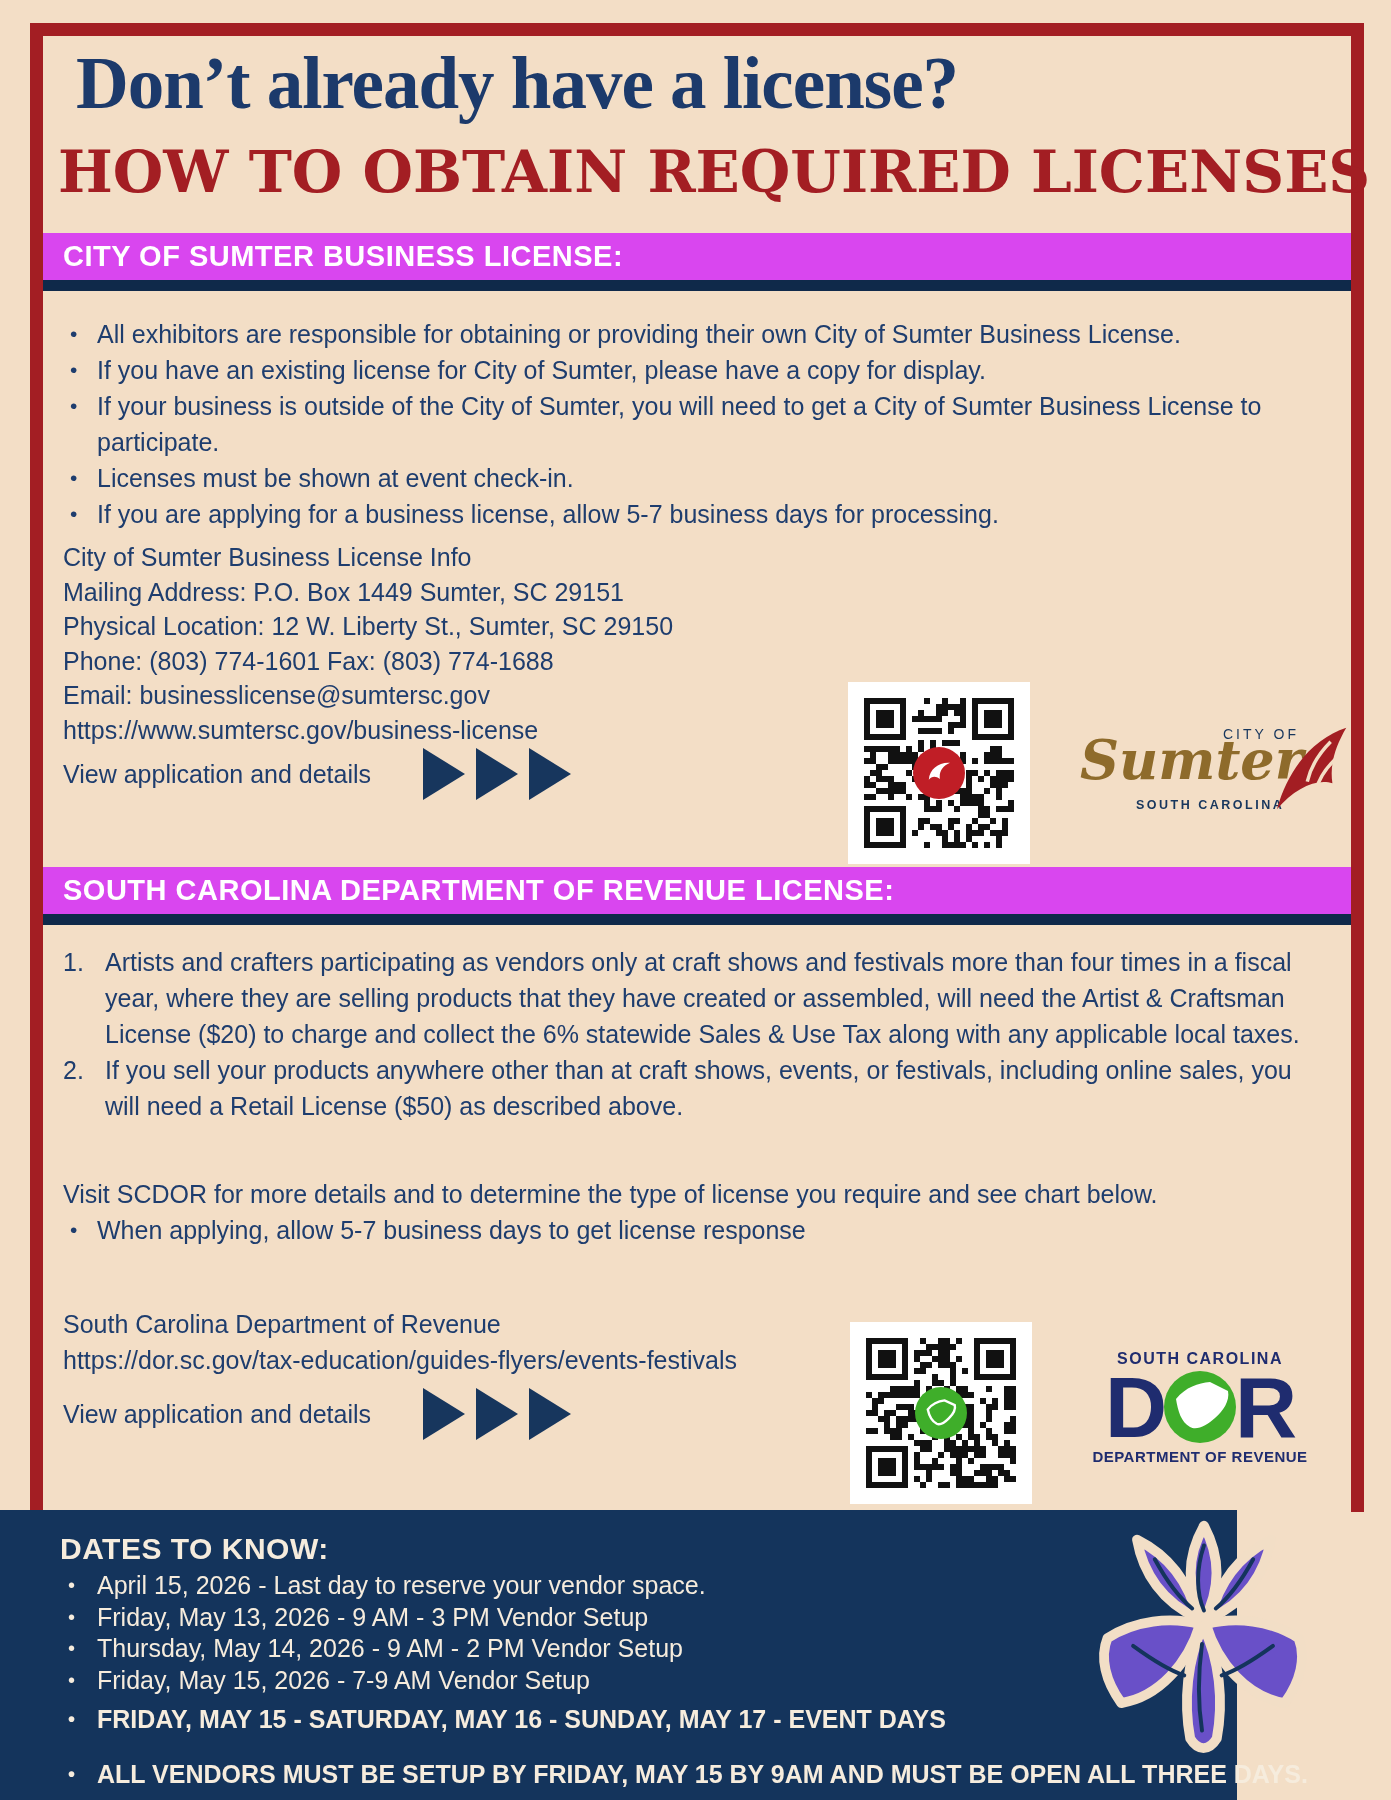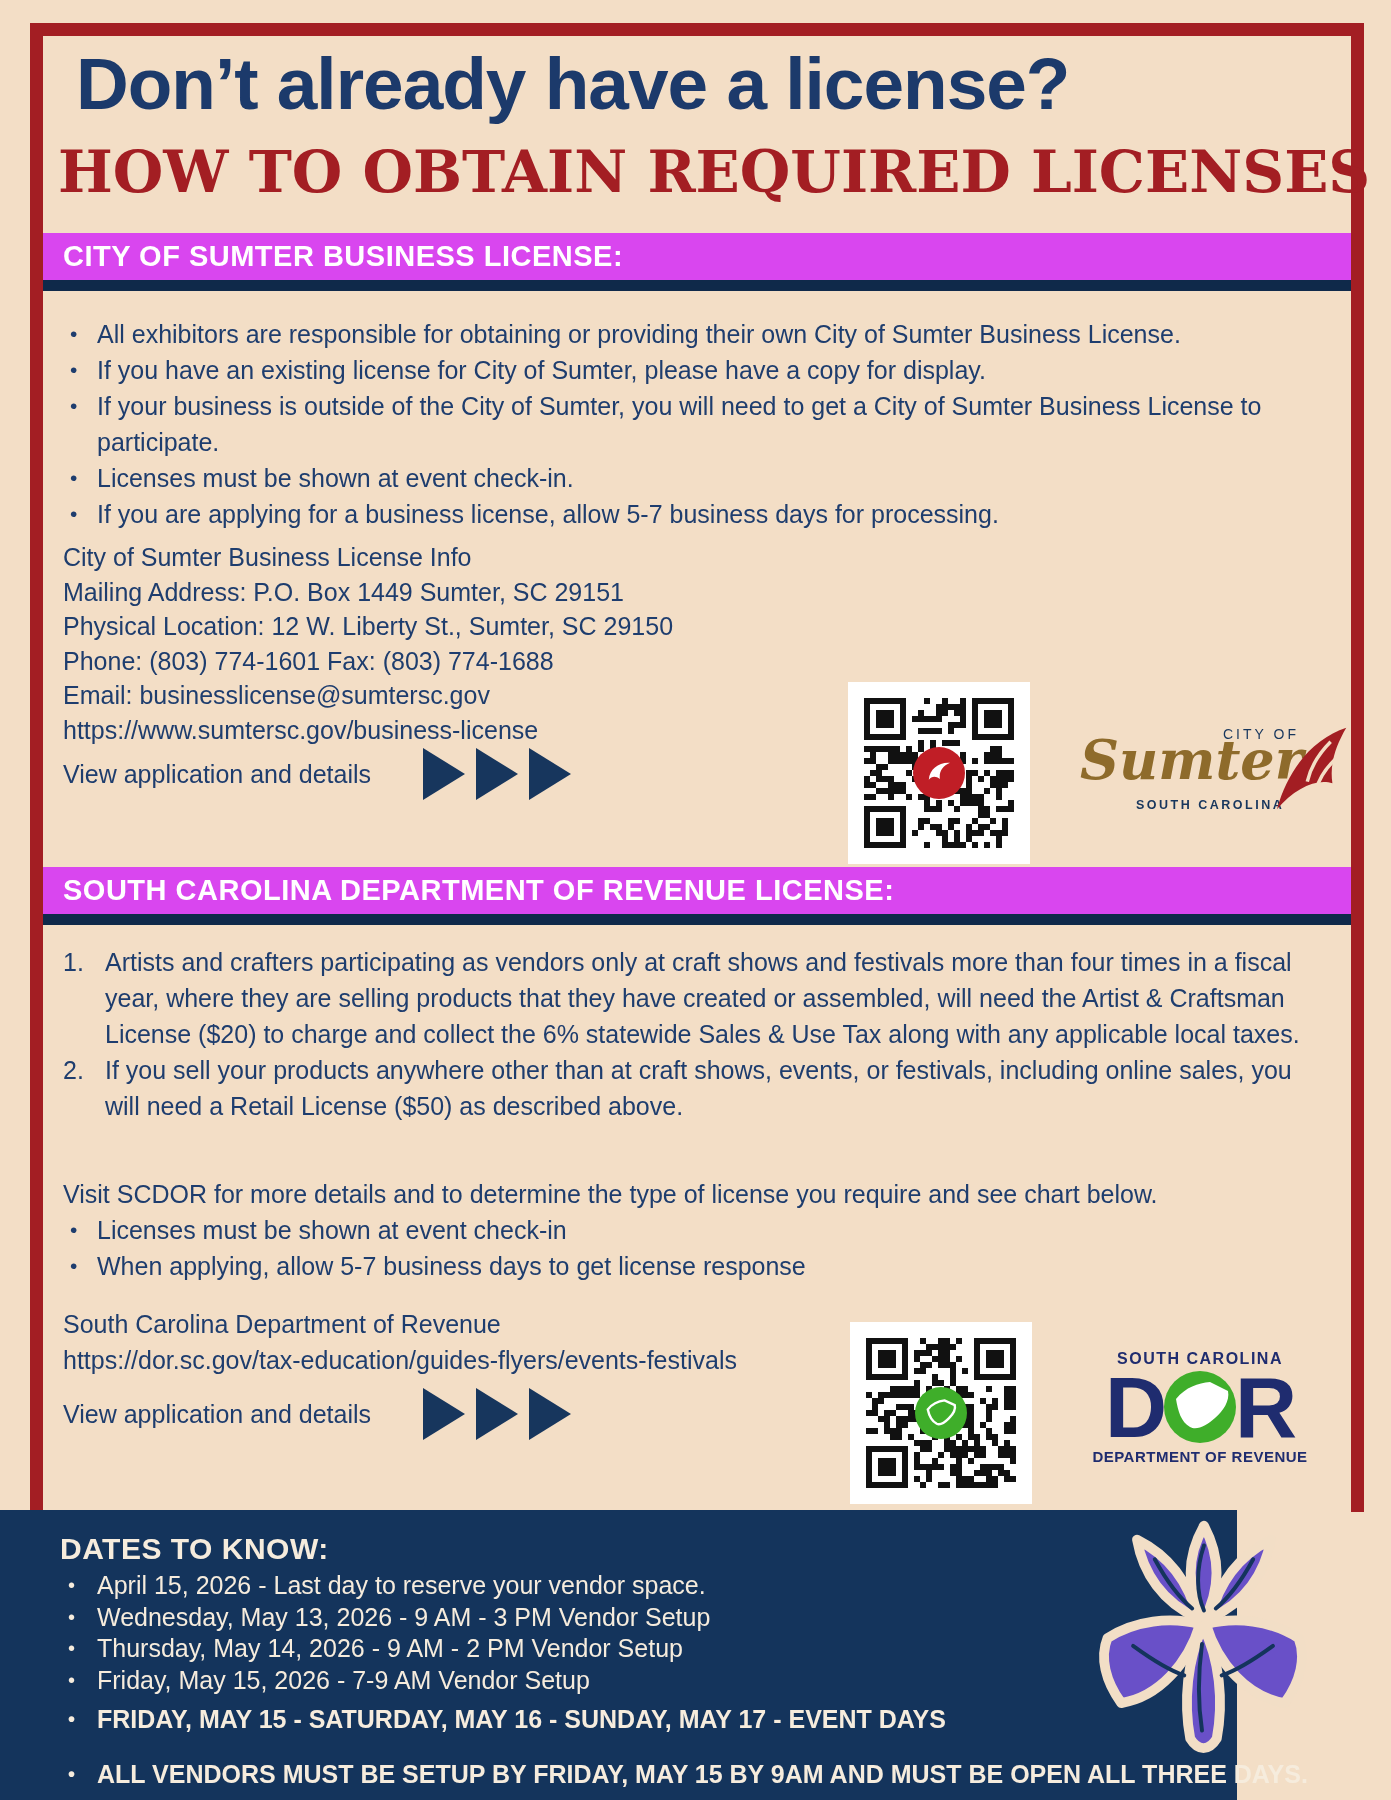--- a/index.html
+++ b/index.html
@@ -11,21 +11,21 @@
   }
   
   .frame{position:absolute;background:#A31E23;}
   #frame-top{left:30px;top:23px;width:1334px;height:13px;}
   #frame-left{left:30px;top:23px;width:13px;height:1489px;}
   #frame-right{left:1351px;top:23px;width:13px;height:1489px;}
 
   
   #main-title{
     position:absolute;left:76px;top:46px;
-    font-family:Liberation Sans, sans-serif;font-weight:bold;
+    font-family:Liberation Serif, serif;font-weight:bold;
     font-size:73px;line-height:1.05;color:#1C3A6B;letter-spacing:-1px;
     white-space:nowrap;
   }
   #sub-title{
     position:absolute;left:58px;top:138px;
     font-family:"DejaVu Serif",serif;font-weight:bold;
     font-size:58px;color:#A31E23;letter-spacing:0px;white-space:nowrap;
   }
 
   
@@ -403,21 +403,20 @@
   </div>
   <div class="numitem">
     <span class="num">2.</span>
     <span class="txt">If you sell your products anywhere other than at craft shows, events, or festivals, including online sales, you will need a Retail License ($50) as described above.</span>
   </div>
 </div>
 
 <div id="s2-visit">Visit SCDOR for more details and to determine the type of license you require and see chart below.</div>
 
 <ul class="blist" id="s2-bullets">
-  <li>Licenses must be shown at event check-in</li>
   <li>When applying, allow 5-7 business days to get license response</li>
 </ul>
 
 <div class="infoblock" id="s2-info">
   <div>South Carolina Department of Revenue</div>
   <div>https://dor.sc.gov/tax-education/guides-flyers/events-festivals</div>
 </div>
 
 <div class="cta" id="cta2">
   <span class="cta-label">View application and details</span>
@@ -674,21 +673,21 @@
     </svg>
     <span class="dor-letter">R</span>
   </div>
   <div class="dor-dept">DEPARTMENT OF REVENUE</div>
 </div>
 
 <div id="footer">
   <div id="dates-header">DATES TO KNOW:</div>
   <ul id="dates-list">
     <li>April 15, 2026 - Last day to reserve your vendor space.</li>
-    <li>Wednesday, May 13, 2026 - 9 AM - 3 PM Vendor Setup</li>
+    <li>Friday, May 13, 2026 - 9 AM - 3 PM Vendor Setup</li>
     <li>Thursday, May 14, 2026 - 9 AM - 2 PM Vendor Setup</li>
     <li>Friday, May 15, 2026 - 7-9 AM Vendor Setup</li>
     <li class="bold">FRIDAY, MAY 15 - SATURDAY, MAY 16 - SUNDAY, MAY 17 - EVENT DAYS</li>
     <li class="bold gap">ALL VENDORS MUST BE SETUP BY FRIDAY, MAY 15 BY 9AM AND MUST BE OPEN ALL THREE DAYS.</li>
   </ul>
   <svg id="iris" width="230" height="256" viewBox="0 0 230 260">
     <g fill="#6950C8" stroke="#F2DEC6" stroke-width="10" stroke-linejoin="round">
       <path d="M116,14 C99,44 97,76 116,110 C134,76 132,44 116,14 Z"></path>
       <path d="M48,28 C54,62 74,92 110,108 C101,72 82,45 48,28 Z"></path>
       <path d="M184,28 C178,62 158,92 122,108 C131,72 150,45 184,28 Z"></path>

